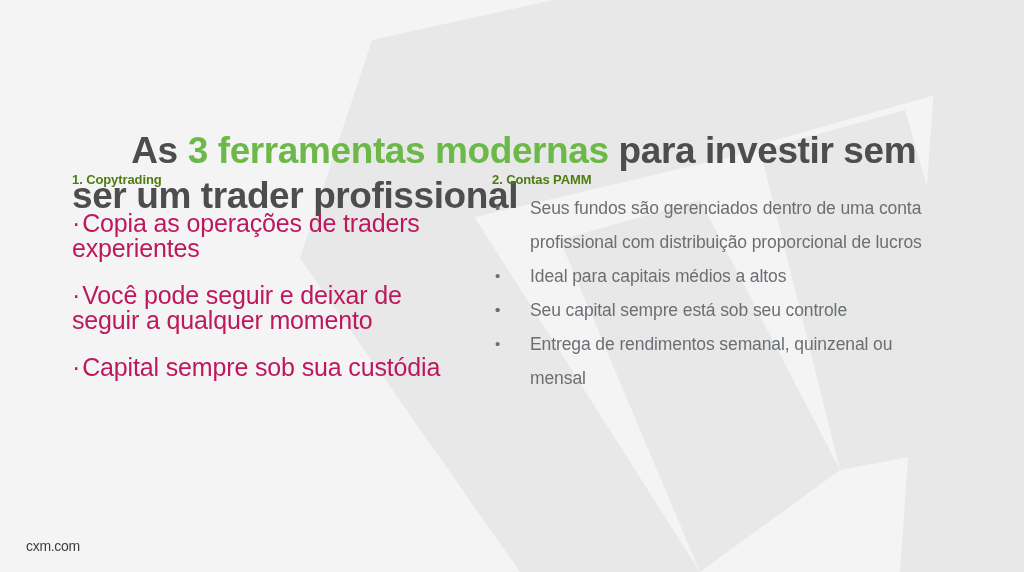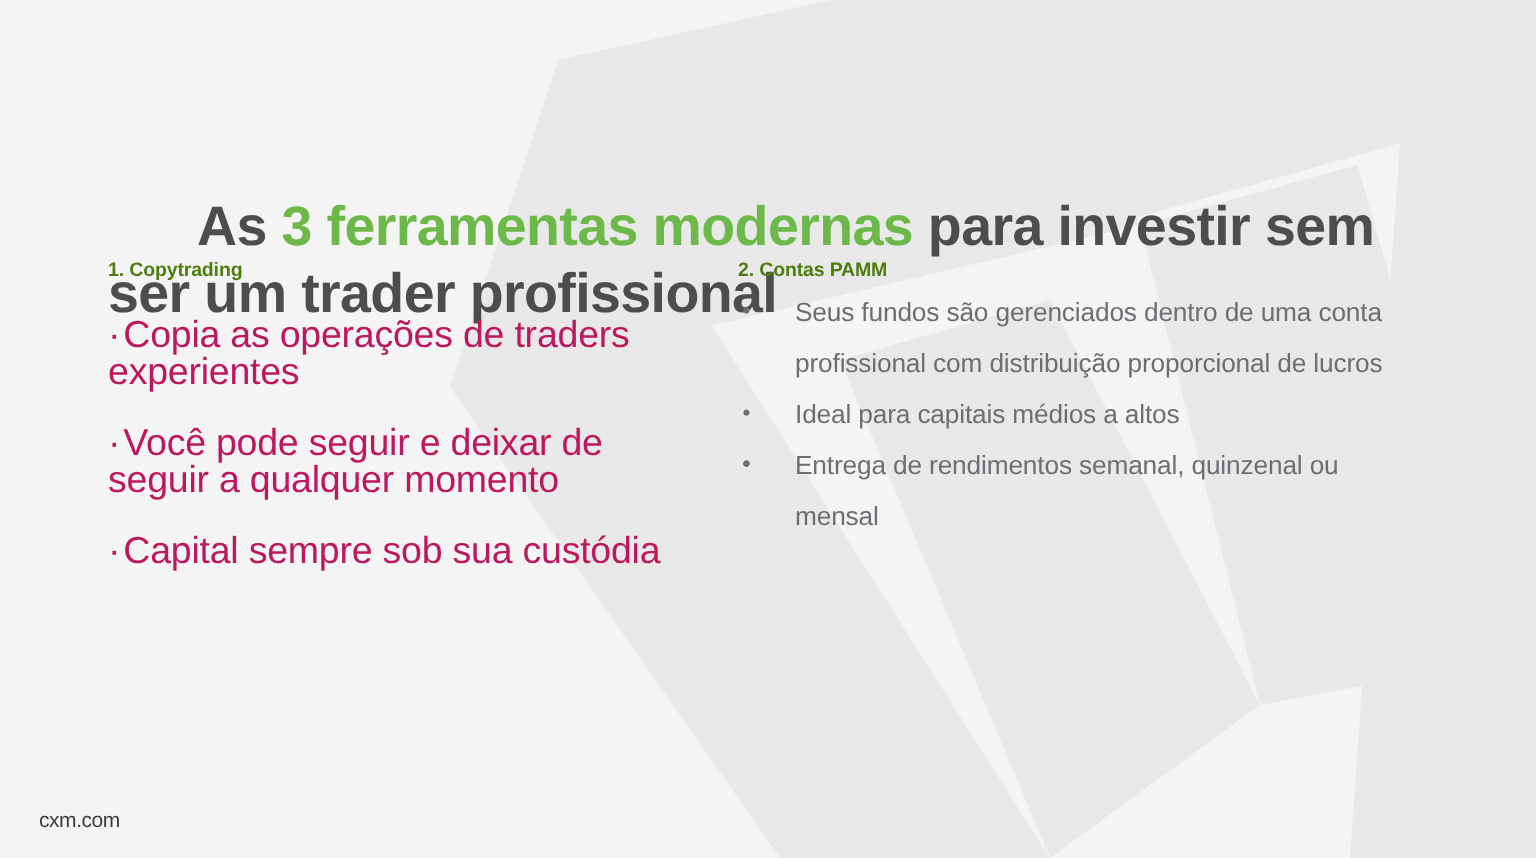--- a/index.html
+++ b/index.html
@@ -159,21 +159,21 @@
         <li><span class="dot">·</span><span>Capital sempre sob sua custódia</span></li>
       </ul>
     </div>
 
     <div class="col col-right">
       <div class="col-heading">2. Contas PAMM</div>
       <ul class="bullets-round">
         <li><span class="dot">•</span><span>Seus fundos são gerenciados dentro de uma conta profissional com distribuição proporcional de lucros</span></li>
         <li><span class="dot">•</span><span>Ideal para capitais médios a altos</span></li>
         <li><span class="dot">•</span></li>
-        <li><span class="dot">•</span></li>
+        <li><span class="dot">•</span><span>Seu capital sempre está sob seu controle</span></li>
         <li><span class="dot">•</span><span>Entrega de rendimentos semanal, quinzenal ou mensal</span></li>
       </ul>
     </div>
 
     <div class="footer-logo">cxm.com</div>
 
   </div>
 </div>
 
 </body></html>

